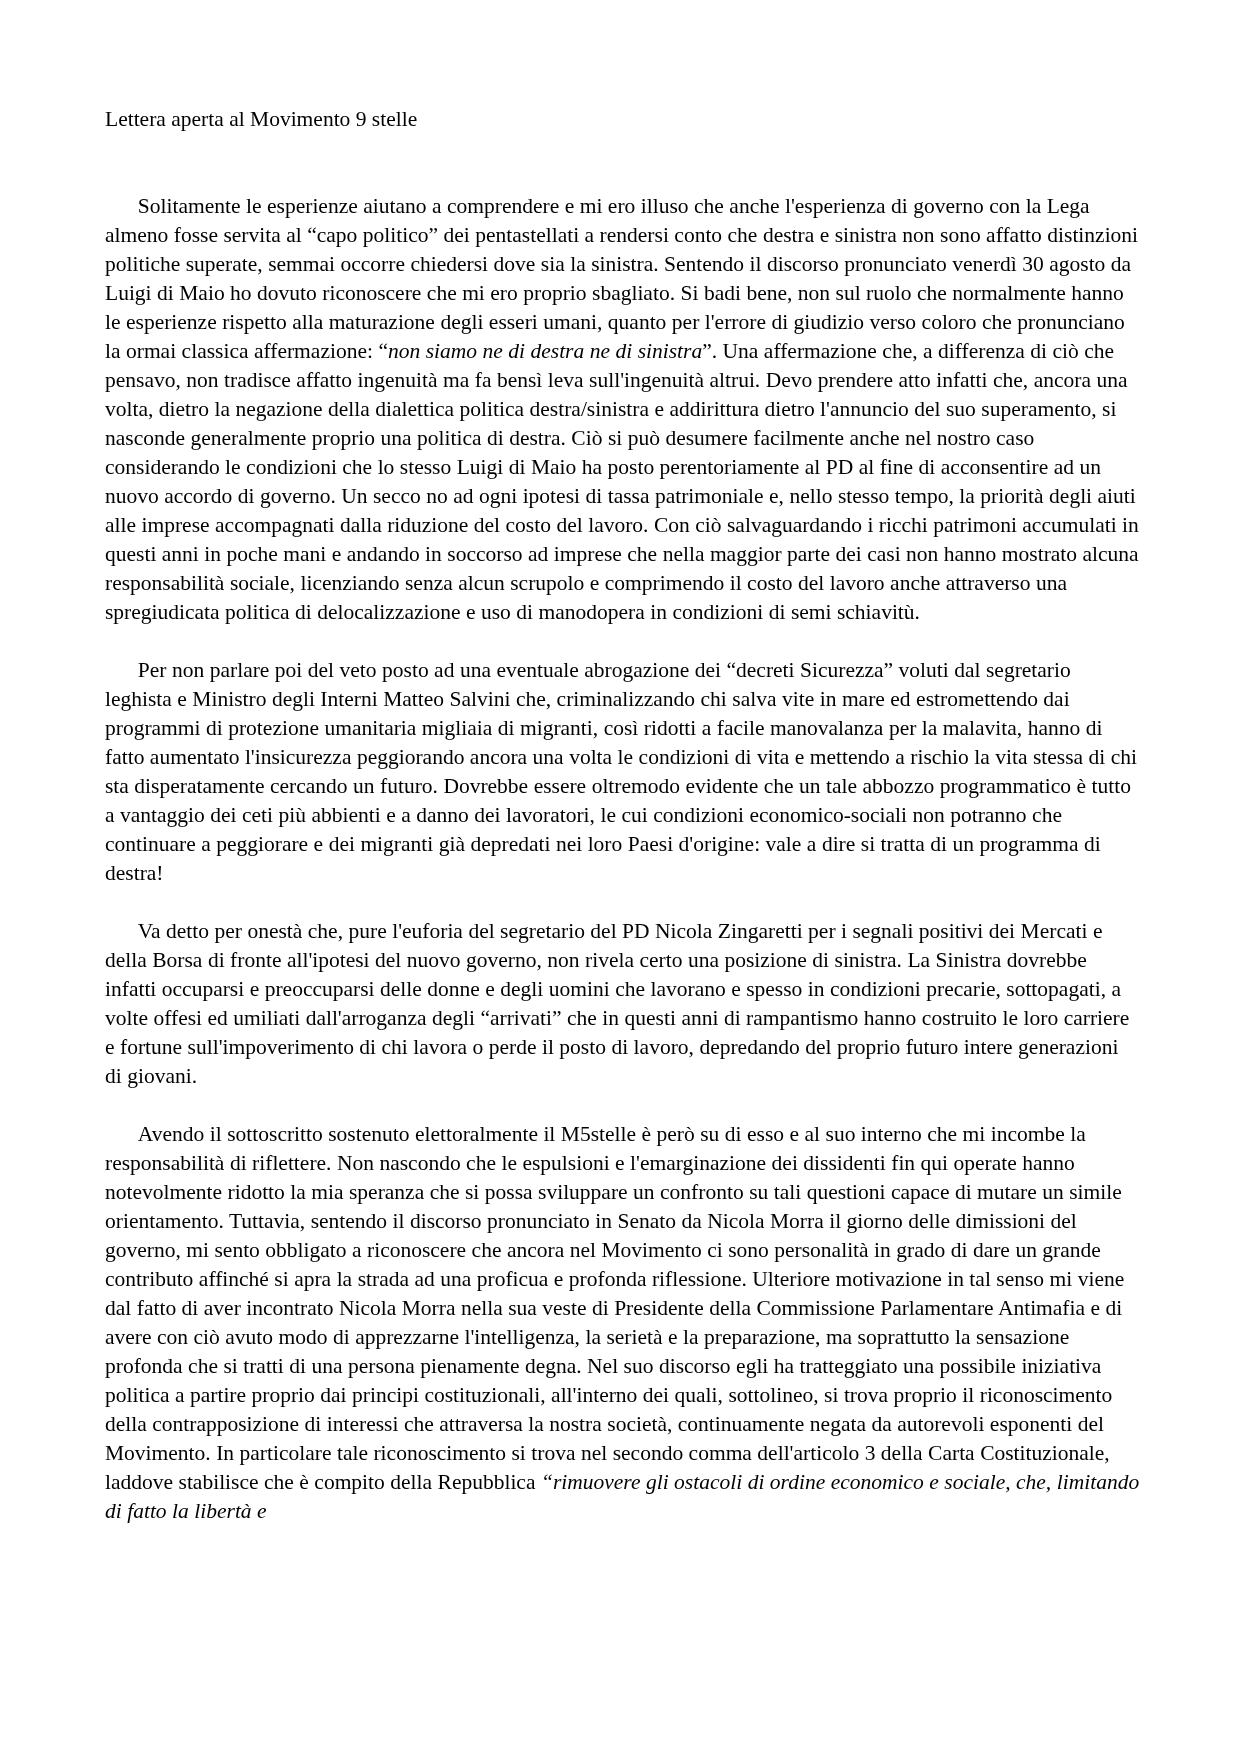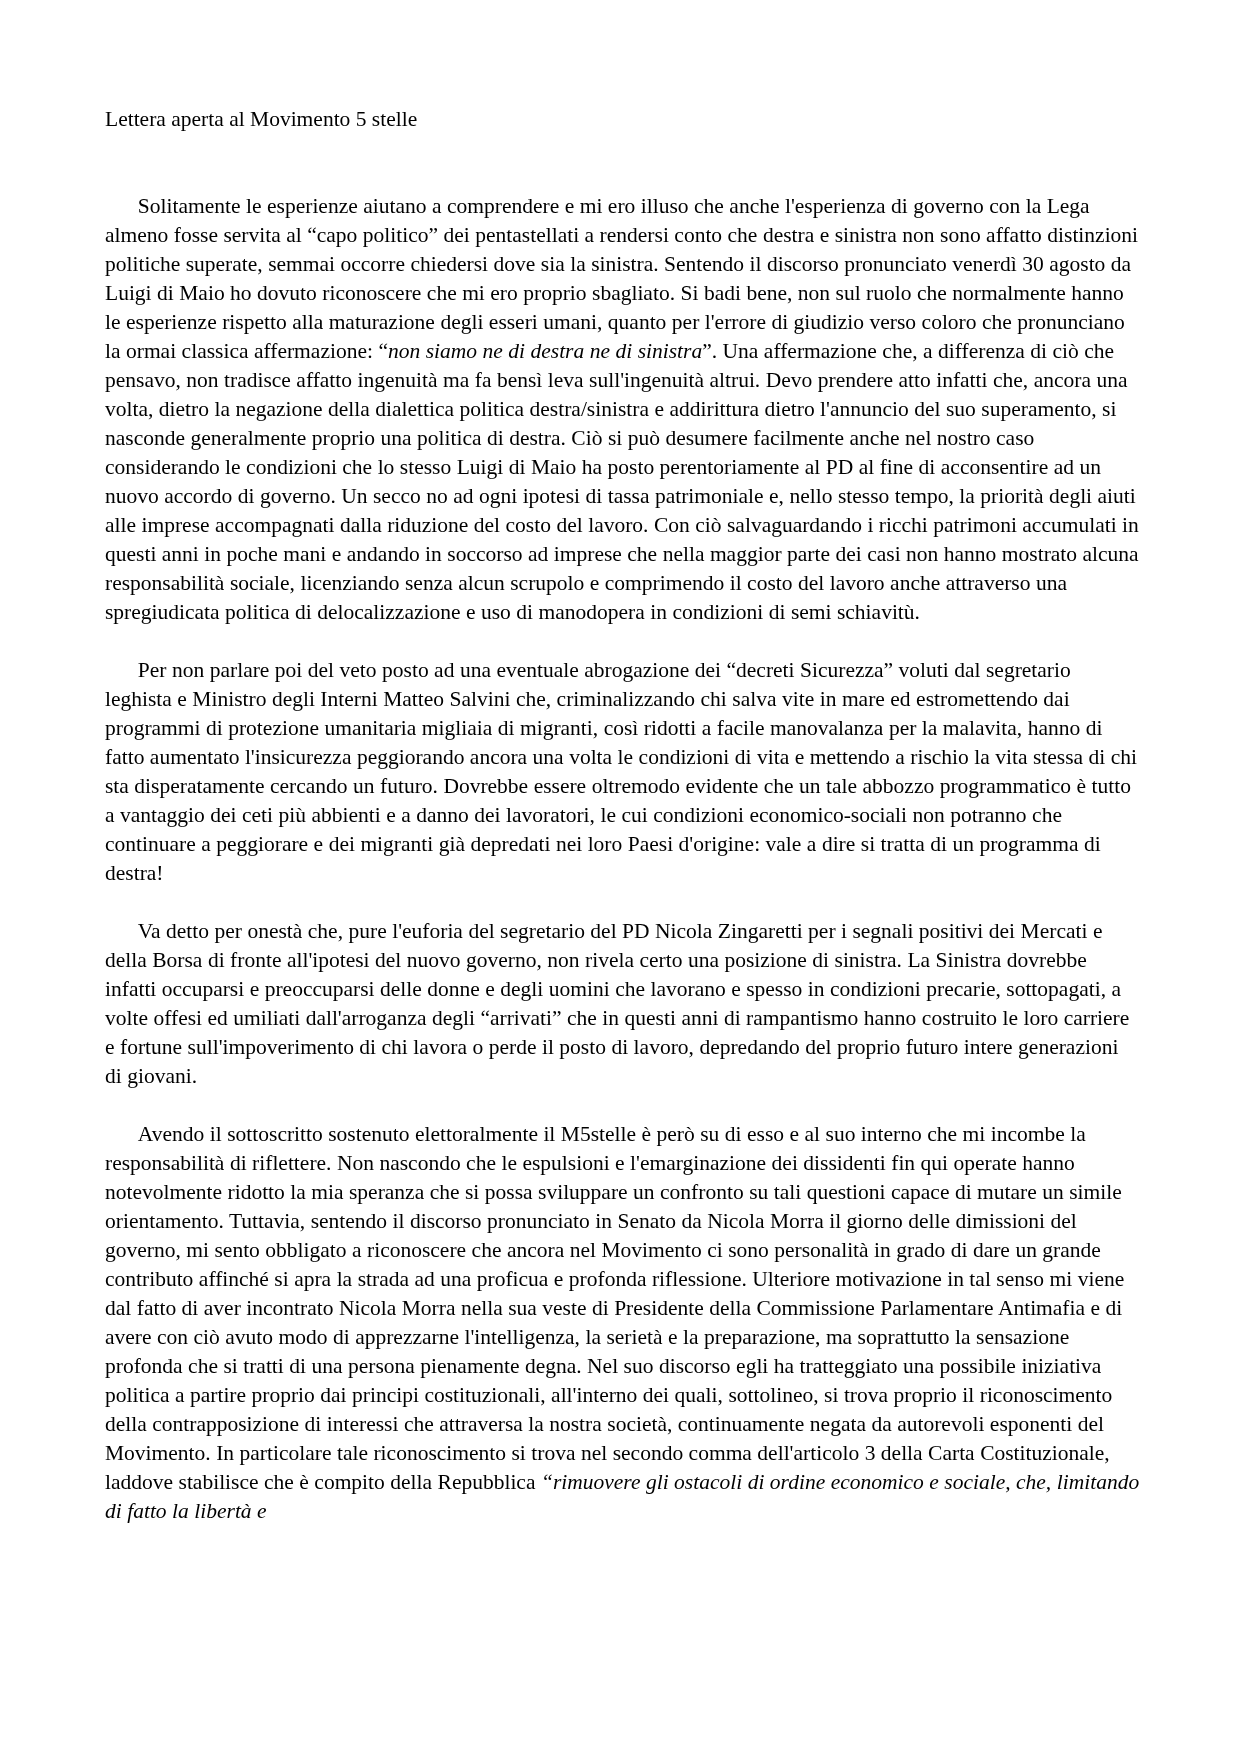--- a/index.html
+++ b/index.html
@@ -51,21 +51,21 @@
     margin: 0;
     display: inline;
   }
 </style>
 </head>
 <body>
 
 <div class="page">
   <div class="content">
 
-    <div class="doc-title">Lettera aperta al Movimento 5 stelle</div>
+    <div class="doc-title">Lettera aperta al Movimento 9 stelle</div>
 
     <div class="spacer-line"></div>
 
     <div class="body-block">
       <span class="para"><span>Solitamente le esperienze aiutano a comprendere e mi ero illuso che anche l'esperienza di governo con la Lega almeno fosse servita al “capo politico” dei pentastellati a rendersi conto che destra e sinistra non sono affatto distinzioni politiche superate, semmai occorre chiedersi dove sia la sinistra. Sentendo il discorso pronunciato venerdì 30 agosto da Luigi di Maio ho dovuto riconoscere che mi ero proprio sbagliato. Si badi bene, non sul ruolo che normalmente hanno le esperienze rispetto alla maturazione degli esseri umani, quanto per l'errore di giudizio verso coloro che pronunciano la ormai classica affermazione: “</span><em>non siamo ne di destra ne di sinistra</em><span>”. Una affermazione che, a differenza di ciò che pensavo, non tradisce affatto ingenuità ma fa bensì leva sull'ingenuità altrui. Devo prendere atto infatti che, ancora una volta, dietro la negazione della dialettica politica destra/sinistra e addirittura dietro l'annuncio del suo superamento, si nasconde generalmente proprio una politica di destra. Ciò si può desumere facilmente anche nel nostro caso considerando le condizioni che lo stesso Luigi di Maio ha posto perentoriamente al PD al fine di acconsentire ad un nuovo accordo di governo. Un secco no ad ogni ipotesi di tassa patrimoniale e, nello stesso tempo, la priorità degli aiuti alle imprese accompagnati dalla riduzione del costo del lavoro. Con ciò salvaguardando i ricchi patrimoni accumulati in questi anni in poche mani e andando in soccorso ad imprese che nella maggior parte dei casi non hanno mostrato alcuna responsabilità sociale, licenziando senza alcun scrupolo e comprimendo il costo del lavoro anche attraverso una spregiudicata politica di delocalizzazione e uso di manodopera in condizioni di semi schiavitù.</span></span><br>
       <span class="para"><span>Per non parlare poi del veto posto ad una eventuale abrogazione dei “decreti Sicurezza” voluti dal segretario leghista e Ministro degli Interni Matteo Salvini che, criminalizzando chi salva vite in mare ed estromettendo dai programmi di protezione umanitaria migliaia di migranti, così ridotti a facile manovalanza per la malavita, hanno di fatto aumentato l'insicurezza peggiorando ancora una volta le condizioni di vita e mettendo a rischio la vita stessa di chi sta disperatamente cercando un futuro. Dovrebbe essere oltremodo evidente che un tale abbozzo programmatico è tutto a vantaggio dei ceti più abbienti e a danno dei lavoratori, le cui condizioni economico-sociali non potranno che continuare a peggiorare e dei migranti già depredati nei loro Paesi d'origine: vale a dire si tratta di un programma di destra!</span></span><br>
       <span class="para"><span>Va detto per onestà che, pure l'euforia del segretario del PD Nicola Zingaretti per i segnali positivi dei Mercati e della Borsa di fronte all'ipotesi del nuovo governo, non rivela certo una posizione di sinistra. La Sinistra dovrebbe infatti occuparsi e preoccuparsi delle donne e degli uomini che lavorano e spesso in condizioni precarie, sottopagati, a volte offesi ed umiliati dall'arroganza degli “arrivati” che in questi anni di rampantismo hanno costruito le loro carriere e fortune sull'impoverimento di chi lavora o perde il posto di lavoro, depredando del proprio futuro intere generazioni di giovani.</span></span><br>
       <span class="para"><span>Avendo il sottoscritto sostenuto elettoralmente il M5stelle è però su di esso e al suo interno che mi incombe la responsabilità di riflettere. Non nascondo che le espulsioni e l'emarginazione dei dissidenti fin qui operate hanno notevolmente ridotto la mia speranza che si possa sviluppare un confronto su tali questioni capace di mutare un simile orientamento. Tuttavia, sentendo il discorso pronunciato in Senato da Nicola Morra il giorno delle dimissioni del governo, mi sento obbligato a riconoscere che ancora nel Movimento ci sono personalità in grado di dare un grande contributo affinché si apra la strada ad una proficua e profonda riflessione. Ulteriore motivazione in tal senso mi viene dal fatto di aver incontrato Nicola Morra nella sua veste di Presidente della Commissione Parlamentare Antimafia e di avere con ciò avuto modo di apprezzarne l'intelligenza, la serietà e la preparazione, ma soprattutto la sensazione profonda che si tratti di una persona pienamente degna. Nel suo discorso egli ha tratteggiato una possibile iniziativa politica a partire proprio dai principi costituzionali, all'interno dei quali, sottolineo, si trova proprio il riconoscimento della contrapposizione di interessi che attraversa la nostra società, continuamente negata da autorevoli esponenti del Movimento. In particolare tale riconoscimento si trova nel secondo comma dell'articolo 3 della Carta Costituzionale, laddove stabilisce che è compito della Repubblica </span><em>“rimuovere gli ostacoli di ordine economico e sociale, che, limitando di fatto la libertà e</em></span>
     </div>
 

